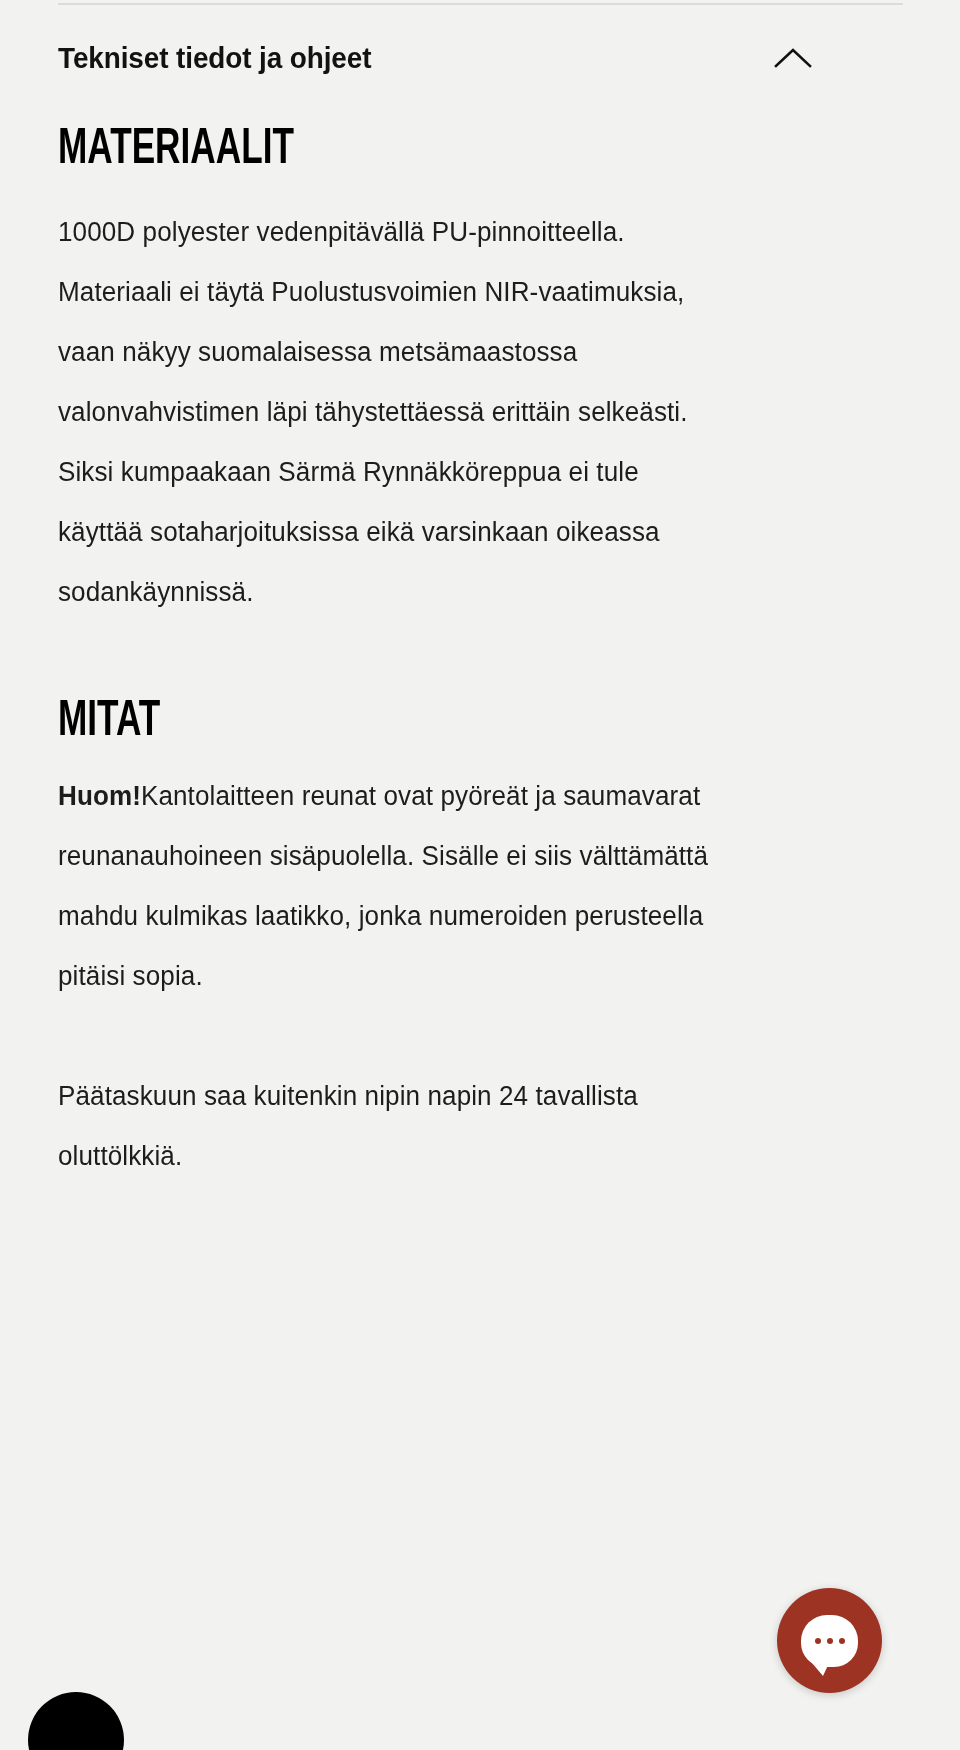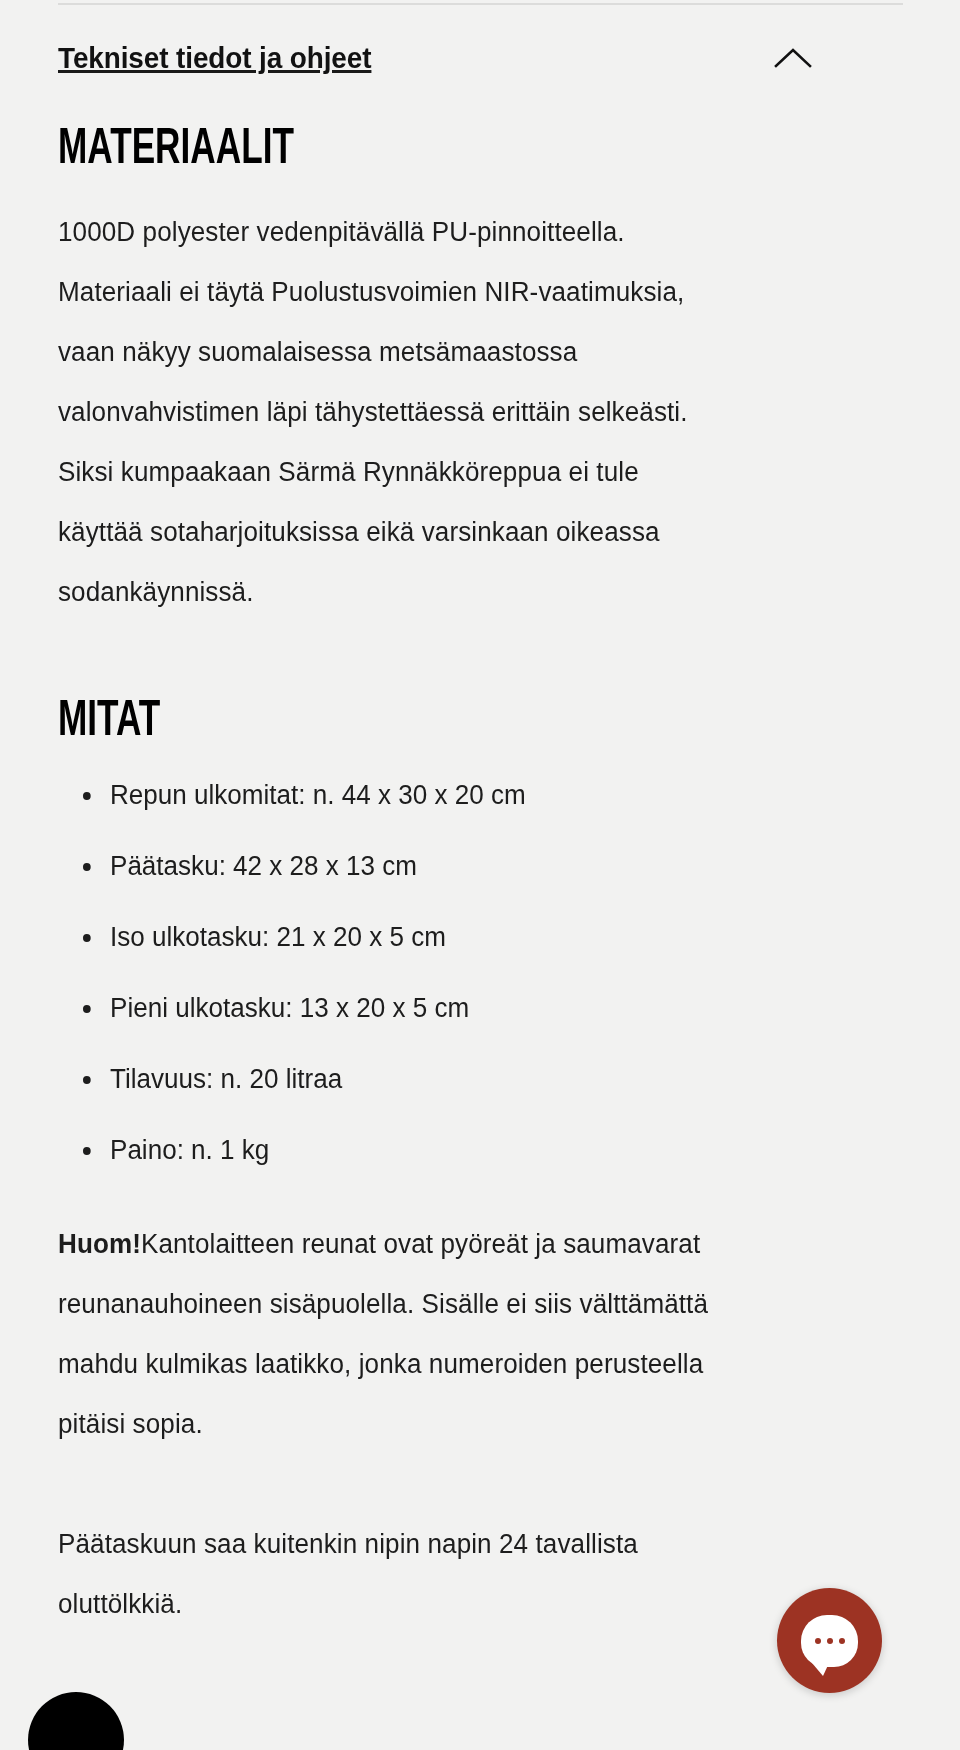--- a/index.html
+++ b/index.html
@@ -40,21 +40,20 @@
     position: absolute;
     left: 0;
     top: 22px;
     width: 868px;
     height: 72px;
     display: flex;
     align-items: center;
     padding: 0 58px 0 58px;
     cursor: pointer;
     user-select: none;
-    text-decoration: underline;
   }
   .accordion-title {
     flex: 1;
     font-size: 30px;
     font-weight: 700;
     letter-spacing: -0.1px;
     color: #121212;
     font-family: "Liberation Sans Narrow", "Liberation Sans", sans-serif;
     transform: scaleX(0.93);
     transform-origin: left center;
@@ -212,28 +211,20 @@
   </div>
 
   <div class="content">
 
     <h3 class="section-heading">MATERIAALIT</h3>
 
     <p class="body-text materials-text">1000D polyester vedenpitävällä PU-pinnoitteella. Materiaali ei täytä Puolustusvoimien NIR-vaatimuksia, vaan näkyy suomalaisessa metsämaastossa valonvahvistimen läpi tähystettäessä erittäin selkeästi. Siksi kumpaakaan Särmä Rynnäkköreppua ei tule käyttää sotaharjoituksissa eikä varsinkaan oikeassa sodankäynnissä.</p>
 
     <h3 class="section-heading mitat-heading">MITAT</h3>
 
-    <ul class="spec-list">
-      <li>Repun ulkomitat: n. 44 x 30 x 20 cm</li>
-      <li>Päätasku: 42 x 28 x 13 cm</li>
-      <li>Iso ulkotasku: 21 x 20 x 5 cm</li>
-      <li>Pieni ulkotasku: 13 x 20 x 5 cm</li>
-      <li>Tilavuus: n. 20 litraa</li>
-      <li>Paino: n. 1 kg</li>
-    </ul>
 
     <p class="body-text note-text"><span class="note-label">Huom!</span><span>Kantolaitteen reunat ovat pyöreät ja saumavarat reunanauhoineen sisäpuolella. Sisälle ei siis välttämättä mahdu kulmikas laatikko, jonka numeroiden perusteella pitäisi sopia.</span></p>
 
     <p class="body-text tail-text">Päätaskuun saa kuitenkin nipin napin 24 tavallista oluttölkkiä.</p>
 
   </div>
 
   <div class="chat-widget">
     <div class="chat-bubble">
       <span class="dot"></span>

